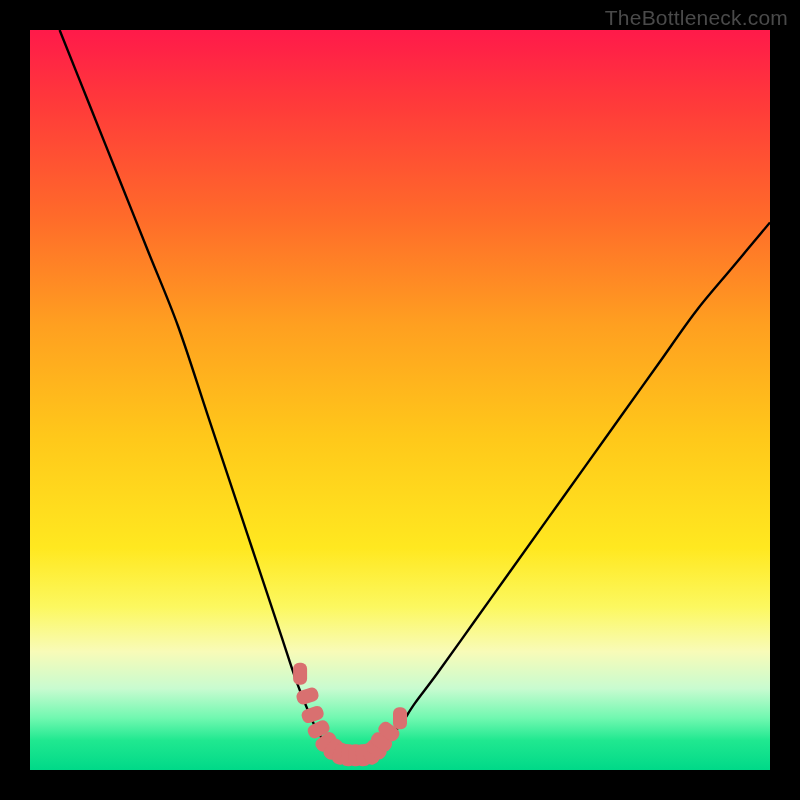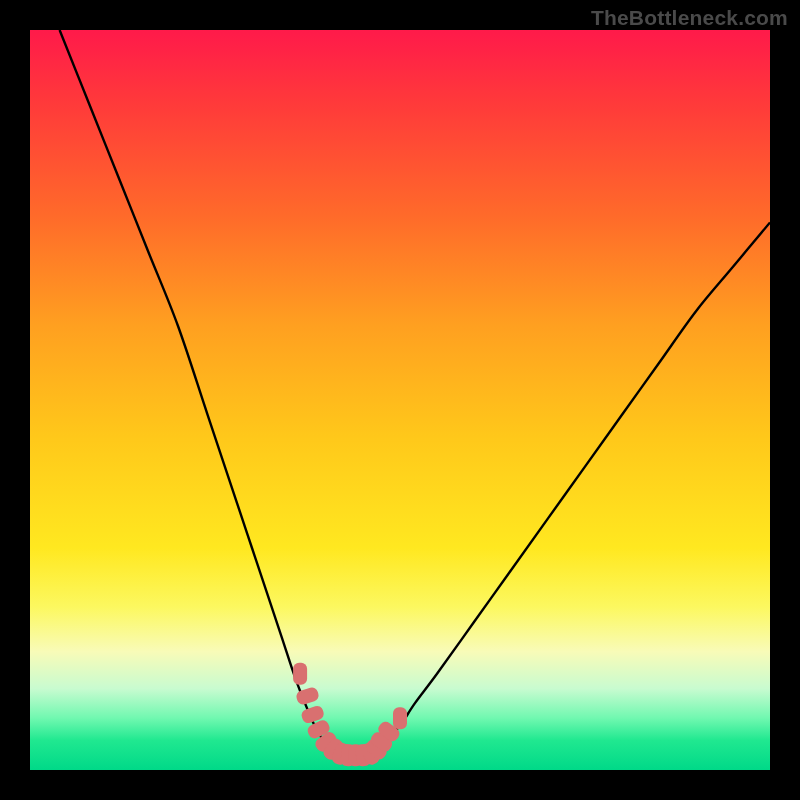--- a/index.html
+++ b/index.html
@@ -37,21 +37,21 @@
       #20e890 96%,
       #00d988 100%
     );
   }
   #watermark {
     position: absolute;
     top: 6px;
     right: 12px;
     color: #4a4a4a;
     font-size: 21px;
-    font-weight: 700;
+    font-weight: 400;
     letter-spacing: 0.2px;
     z-index: 10;
   }
   svg {
     position: absolute;
     left: 0;
     top: 0;
   }
 </style>
 </head>

